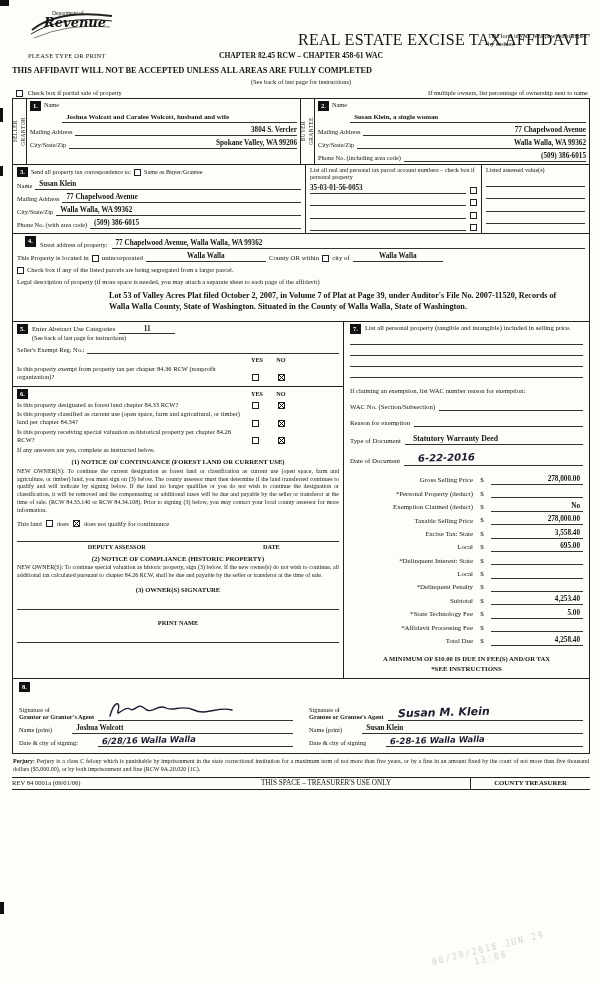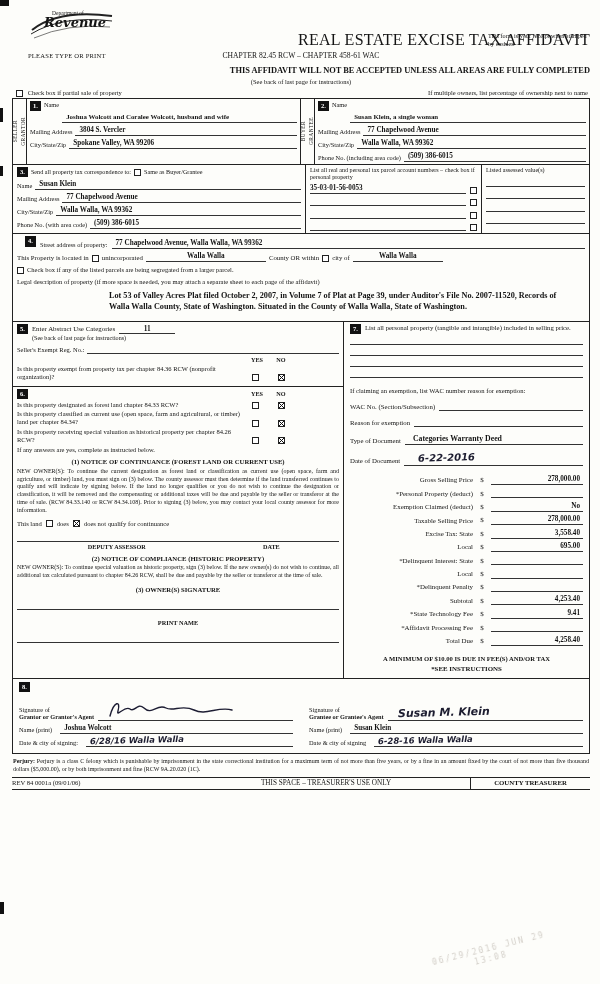--- a/index.html
+++ b/index.html
@@ -19,43 +19,43 @@
 
   
   .header { position:relative; height:58px; }
   .logo { position:absolute; left:16px; top:2px; width:88px; height:34px; }
   .logo svg { position:absolute; left:0; top:0; }
   .logo-dept { position:absolute; top:2px; left:24px; font-size:5.5px; }
   .logo-rev { position:absolute; top:7px; left:16px; font-size:13px; font-style:italic; font-weight:bold; font-family:"DejaVu Serif", serif; }
   .please-type { position:absolute; left:16px; top:46px; font-size:6.6px; letter-spacing:.2px; }
   .header-center { text-align:center; padding-top:24px; }
   .title { font-size:16px; font-weight:normal; letter-spacing:.3px;text-align:right; }
-  .subtitle { font-size:7.6px; margin-top:1px; font-weight:normal; }
+  .subtitle { font-size:7.6px; margin-top:1px; font-weight:bold; }
   .receipt { position:absolute; right:2px; top:26px; width:100px; font-size:6.2px; line-height:1.25; }
-  .warning { text-align:right; font-weight:bold; font-size:8.4px; margin-top:2px; }
+  .warning { text-align:left; font-weight:bold; font-size:8.4px; margin-top:2px; }
   .see-back { text-align:center; font-size:6.5px; margin:1px 0 3px; }
 
   
   .badge { background:#111; color:#fff; font-weight:bold; font-size:6.5px; line-height:1; padding:2px 3px; align-self:flex-start; flex:none; }
   .cb { display:inline-block; width:7px; height:7px; border:1px solid #222; background:#fff; flex:none; vertical-align:middle; }
   .cb.checked { background-image:
       linear-gradient(45deg,  transparent 42%, #111 42%, #111 58%, transparent 58%),
       linear-gradient(135deg, transparent 42%, #111 42%, #111 58%, transparent 58%); }
   .flabel { font-size:6.4px; white-space:nowrap; }
   .fvalue { flex:1; border-bottom:1px solid #333; font-weight:bold; font-size:7.2px; padding-left:4px; min-height:8px; }
   .rule { border-bottom:1px solid #333; }
   .hand { font-family:"DejaVu Sans", sans-serif; font-style:italic; font-weight:bold; color:#1d1d30; display:inline-block; transform:rotate(-1.5deg); }
 
   
   .top-row { display:flex; justify-content:space-between; align-items:center; font-size:6.5px; padding:0 2px 1px 4px; }
   .top-row .lbl { margin-left:3px; }
 
   
   .party-grid { display:flex; }
-  .party-box { width:50%; border:1px solid #222; display:flex; }
+  .party-box { width:50%; border:1px solid #222; display:flex;text-align:right; }
   .party-box + .party-box { border-left:none; }
   .side-cell { width:14px; border-right:1px solid #222; display:flex; align-items:center; justify-content:center; gap:1px; }
   .vtext { writing-mode:vertical-rl; transform:rotate(180deg); font-size:5.4px; letter-spacing:.4px; }
   .party-content { flex:1; display:flex; flex-direction:column; padding:2px 3px; }
   .prow { display:flex; align-items:flex-end; gap:3px; min-height:13px; }
   .prow.name { min-height:22px; align-items:flex-start; }
   .prow.name .fvalue { align-self:stretch; display:flex; align-items:flex-end; font-size:6.9px; }
 
   
   .box3 { border:1px solid #222; border-top:none; display:grid; grid-template-columns:292px 176px 1fr; }
@@ -134,21 +134,21 @@
   .certify-row { display:flex; align-items:center; gap:6px; }
   .certify-text { flex:1; text-align:center; font-weight:bold; font-size:7.8px; }
   .sig-cols { display:flex; gap:16px; margin-top:4px; }
   .sig-col { flex:1; }
   .sigrow { display:flex; align-items:flex-end; gap:4px; min-height:25px; }
   .sig-label { font-size:6.3px; line-height:1.2; white-space:nowrap; }
   .sig-label .b { font-weight:bold; }
   .sig-area { flex:1; border-bottom:1px solid #333; position:relative; height:24px; }
   .sig-area svg { position:absolute; left:8px; bottom:-2px; }
   .sig-area .hand { position:absolute; left:10px; bottom:0; font-size:11px; }
-  .nprow, .dcrow { display:flex; align-items:flex-end; gap:8px; min-height:13px; }
+  .nprow, .dcrow { display:flex; align-items:flex-end; gap:20px; min-height:13px; }
   .dcrow .fvalue { font-weight:normal; }
   .dcrow .hand { font-size:8.5px; }
 
   
   .perjury { font-size:6px; line-height:1.3; text-align:justify; margin-top:4px; padding:0 1px; }
   .perjury .lead { font-weight:bold; }
   .footer-strip { display:flex; align-items:center; border-top:1px solid #222; border-bottom:1px solid #222; margin-top:3px; height:13px; }
   .f-left { width:170px; font-size:6.6px; }
   .f-mid { flex:1; text-align:center; font-weight:normal; font-size:7.2px; }
   .f-right { width:120px; text-align:center; font-weight:bold; font-size:6.8px; border-left:1px solid #222; align-self:stretch; display:flex; align-items:center; justify-content:center; }
@@ -434,21 +434,21 @@
       <div class="b7-line-row">
         <span class="lab">WAC No. (Section/Subsection)</span>
         <span class="rule"></span>
       </div>
       <div class="b7-line-row">
         <span class="lab">Reason for exemption</span>
         <span class="rule"></span>
       </div>
       <div class="b7-line-row">
         <span class="lab">Type of Document</span>
-        <span class="typeval">Categories Warranty Deed</span>
+        <span class="typeval">Statutory Warranty Deed</span>
       </div>
       <div class="b7-line-row">
         <span class="lab">Date of Document</span>
         <span class="dateval"><span class="hand">6-22-2016</span></span>
       </div>
       <div class="money">
         <div class="mrow">
             <span class="mlabel">Gross Selling Price</span>
             <span class="mdollar">$</span>
             <span class="mvalue">278,000.00</span>
@@ -494,21 +494,21 @@
             <span class="mvalue"></span>
           </div>
         <div class="mrow">
             <span class="mlabel">Subtotal</span>
             <span class="mdollar">$</span>
             <span class="mvalue">4,253.40</span>
           </div>
         <div class="mrow">
             <span class="mlabel">*State Technology Fee</span>
             <span class="mdollar">$</span>
-            <span class="mvalue">9.41</span>
+            <span class="mvalue">5.00</span>
           </div>
         <div class="mrow">
             <span class="mlabel">*Affidavit Processing Fee</span>
             <span class="mdollar">$</span>
             <span class="mvalue"></span>
           </div>
         <div class="mrow">
             <span class="mlabel">Total Due</span>
             <span class="mdollar">$</span>
             <span class="mvalue">4,258.40</span>

